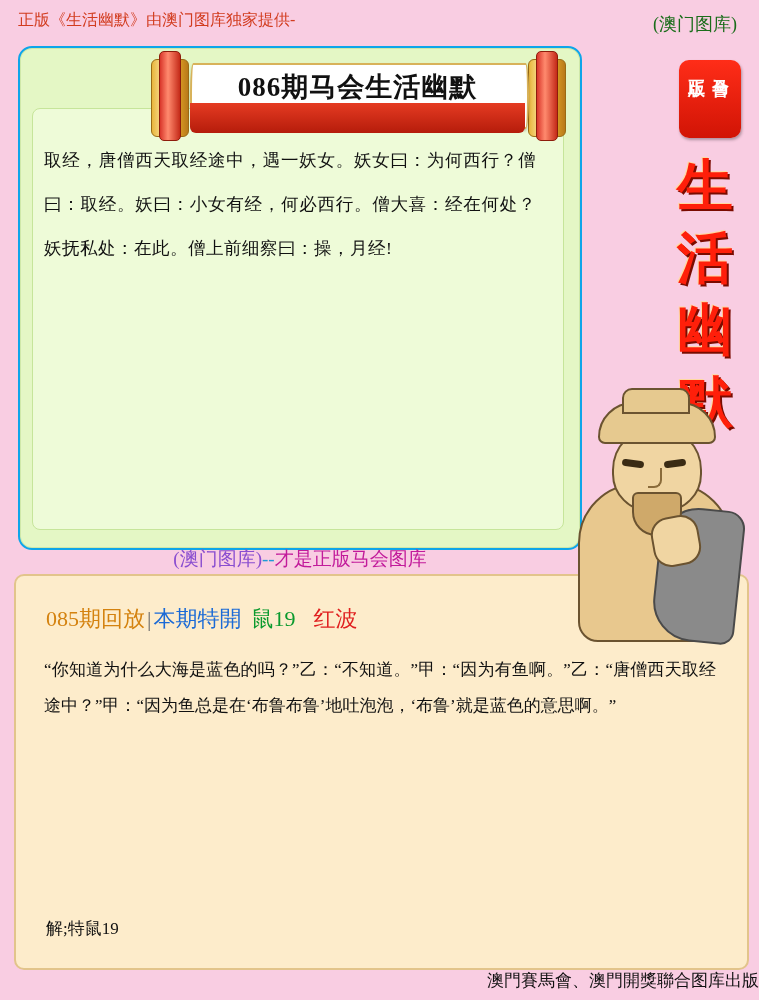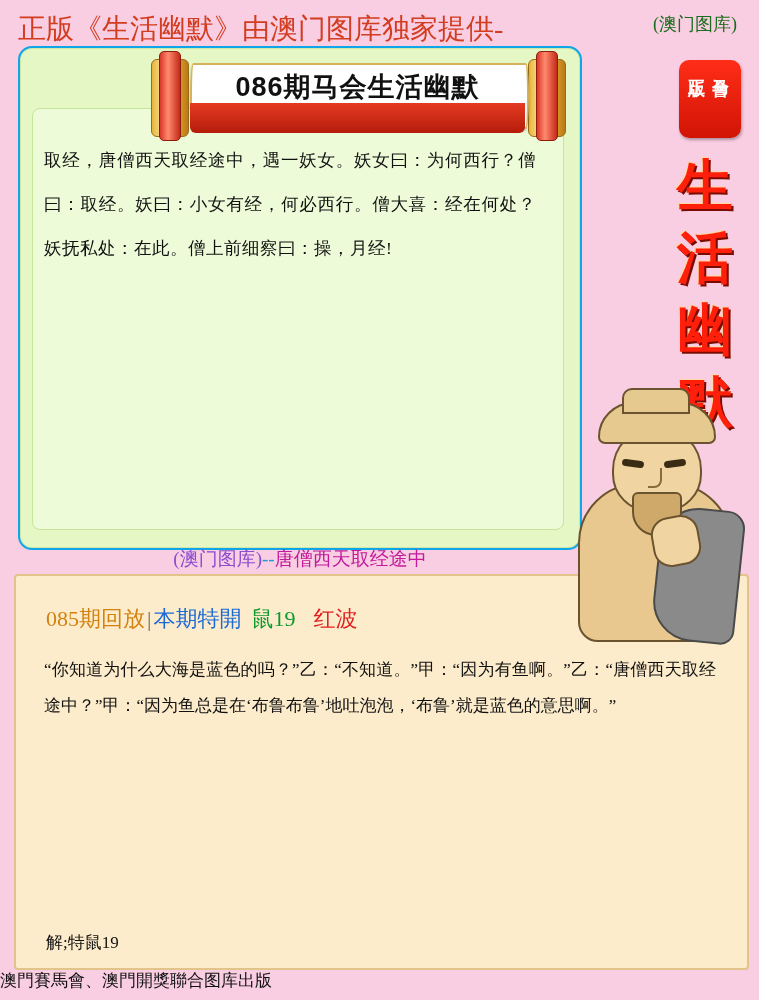--- a/index.html
+++ b/index.html
@@ -24,21 +24,21 @@
   
   .top-header {
     position: absolute;
     left: 0; top: 10px;
     width: 759px;
     height: 30px;
   }
   .top-left-text {
     position: absolute;
     left: 18px; top: 0;
-    font-size: 28px;
+    font-size: 16px;
     color: #d23c1f;
     font-family: "Liberation Serif", serif;
     white-space: nowrap;
     letter-spacing: 0px;
   }
   .top-right-text {
     position: absolute;
     right: 22px; top: 2px;
     font-size: 18px;
     color: #1b6d1b;
@@ -93,21 +93,21 @@
     border-radius: 0 0 6px 6px;
   }
   .banner-text {
     position: absolute;
     left: 45px; top: 14px;
     width: 335px;
     text-align: center;
     font-size: 27px;
     font-weight: bold;
     color: #111;
-    font-family: Liberation Sans, sans-serif;
+    font-family: Liberation Serif, serif;
     letter-spacing: 1px;
     z-index: 6;
   }
   .scroll-end {
     position: absolute;
     top: 0px;
     width: 48px;
     height: 84px;
   }
   .scroll-end.left { left: 0; }
@@ -278,21 +278,21 @@
   .mid-attr .a2 { color: #1f9ad6; }
   .mid-attr .a3 { color: #c21b9b; }
   
   .beige-panel {
     position: absolute;
     left: 14px; top: 574px;
     width: 731px;
     height: 392px;
     background: #fdeccb;
     border: 2px solid #e2c48b;
-    border-radius: 4px;
+    border-radius: 10px;
   }
   .recall-line {
     position: absolute;
     left: 30px; top: 28px;
     font-size: 22px;
     font-family: "Liberation Serif", serif;
     white-space: nowrap;
   }
   .recall-line .r1 { color: #d4820f; }
   .recall-line .sep { color: #6a6a6a; margin: 0 2px; }
@@ -305,30 +305,30 @@
     left: 28px; top: 76px;
     width: 672px;
     font-size: 17px;
     line-height: 36px;
     color: #111;
     font-family: "Liberation Serif", serif;
     text-align: justify;
   }
   .answer {
     position: absolute;
-    left: 30px; bottom: 14px;
+    left: 30px; bottom: 28px;
     font-size: 17px;
     color: #111;
     font-family: "Liberation Serif", serif;
   }
   .footer {
     position: absolute;
     left: 0; bottom: 8px;
     width: 759px;
-    text-align: left;
+    text-align: right;
     font-size: 17px;
     color: #111;
     font-family: "Liberation Serif", serif;
   }
 </style>
 </head>
 <body>
 
 <div class="page">
 
@@ -375,21 +375,21 @@
     <div class="om-hat"></div>
     <div class="om-hat-top"></div>
     <div class="om-eye l"></div>
     <div class="om-eye r"></div>
     <div class="om-nose"></div>
     <div class="om-beard"></div>
     <div class="om-hand"></div>
   </div>
 
   <div class="mid-attr">
-    <span class="a1">(澳门图库)</span><span class="a2">--</span><span class="a3">唐僧西天取经途中</span>
+    <span class="a1">(澳门图库)</span><span class="a2">--</span><span class="a3">才是正版马会图库</span>
   </div>
 
   <div class="beige-panel">
     <div class="recall-line">
       <span class="r1">085期回放</span><span class="sep">|</span><span class="r2">本期特開</span><span class="r3">鼠19</span><span class="r4">红波</span>
     </div>
     <div class="bottom-joke">“你知道为什么大海是蓝色的吗？”乙：“不知道。”甲：“因为有鱼啊。”乙：“唐僧西天取经途中？”甲：“因为鱼总是在‘布鲁布鲁’地吐泡泡，‘布鲁’就是蓝色的意思啊。”</div>
     <div class="answer">解;特鼠19</div>
   </div>
 

